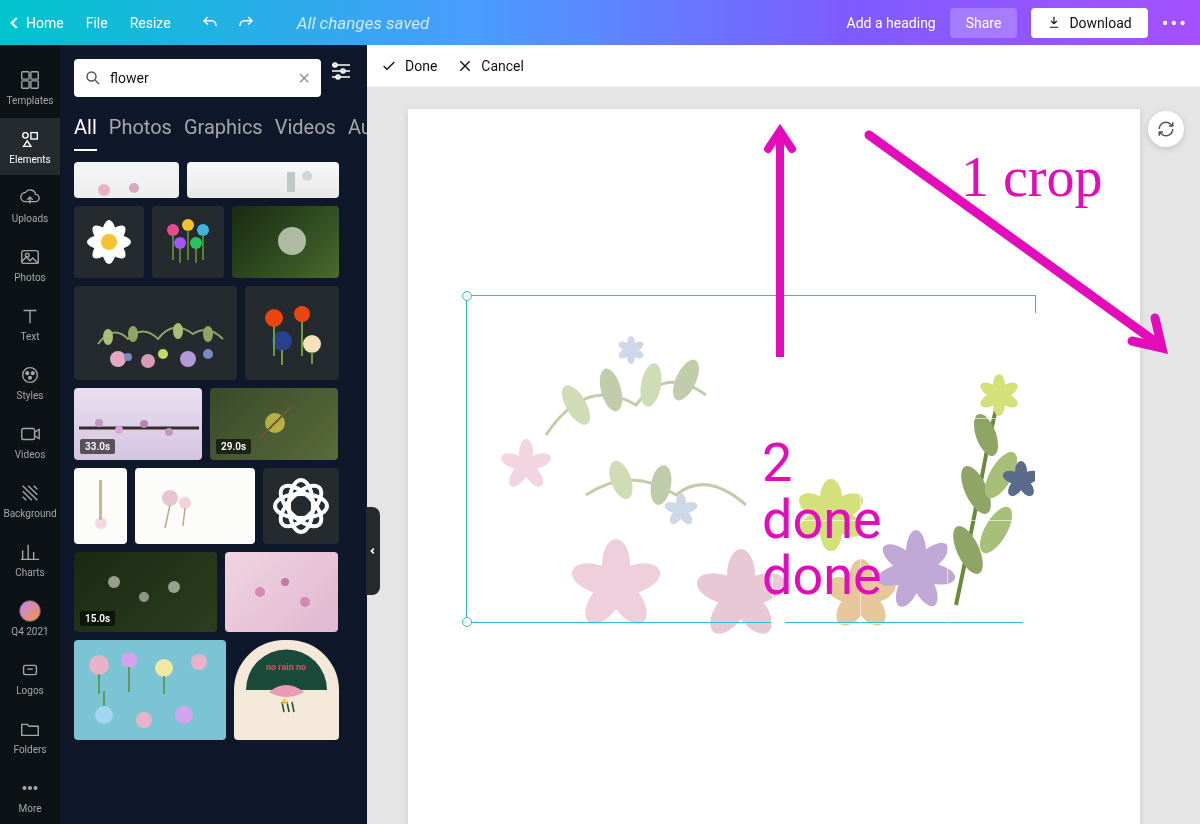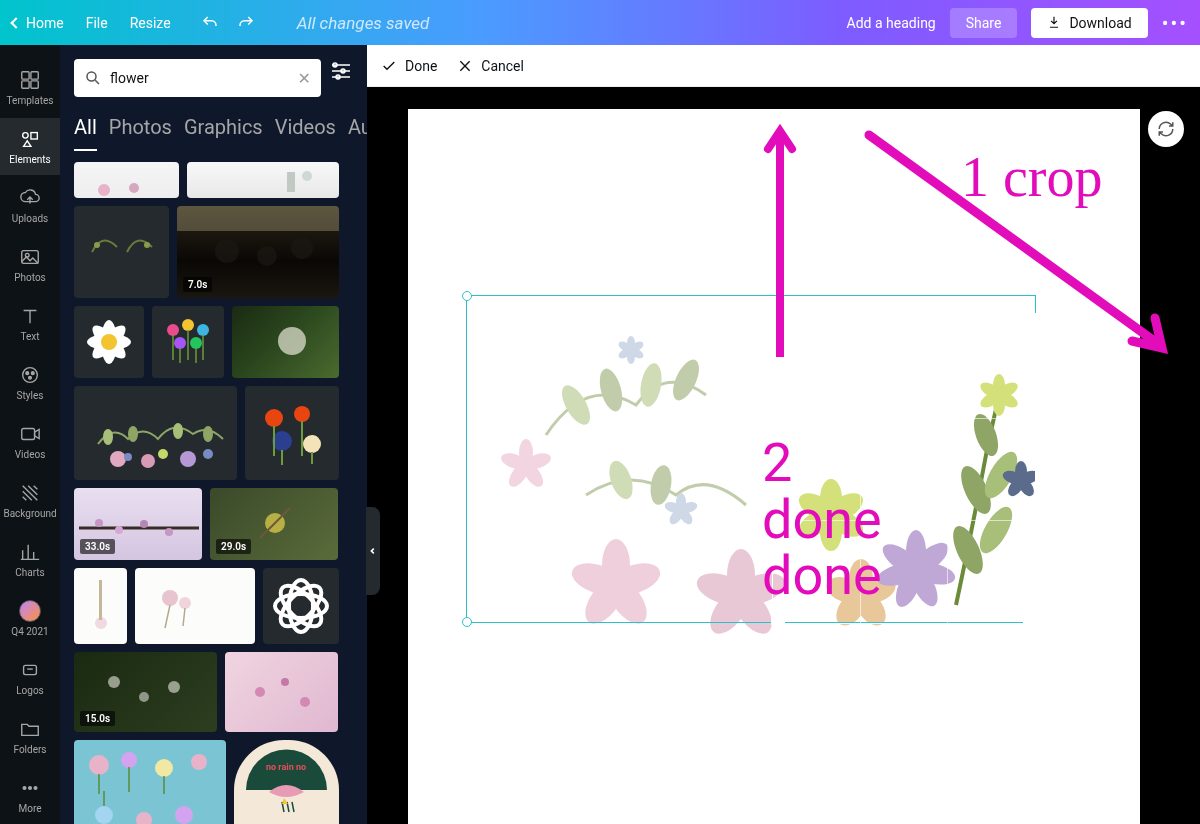--- a/index.html
+++ b/index.html
@@ -41,21 +41,21 @@
 .tabs{display:flex;gap:12px;padding:0 14px;font-size:20px;border-bottom:1px solid transparent}
 .tab{padding:4px 0 10px;cursor:pointer;color:#a6a6a6}
 .tab.active{color:#fff;border-bottom:2px solid #fff}
 .results{flex:1;overflow:auto;padding:10px 14px;position:relative}
 .results::-webkit-scrollbar{width:6px}
 .results::-webkit-scrollbar-thumb{background:#555;border-radius:3px}
 .row{display:flex;gap:8px;margin-bottom:8px}
 .thumb{border-radius:4px;position:relative;overflow:hidden;cursor:pointer;flex-shrink:0}
 .dur{position:absolute;bottom:6px;left:6px;background:rgba(0,0,0,0.6);color:#fff;font-size:10px;font-weight:600;padding:2px 5px;border-radius:2px}
 
-.canvas-area{flex:1;background:#000000;position:relative;display:flex;flex-direction:column}
+.canvas-area{flex:1;background:#e5e5e5;position:relative;display:flex;flex-direction:column}
 .crop-bar{height:42px;background:#fff;display:flex;align-items:center;padding:0 14px;gap:20px;font-size:14px;border-bottom:1px solid #eee}
 .cb-item{display:flex;align-items:center;gap:8px;cursor:pointer;color:#0d1216}
 .cb-ico{width:16px;height:16px;display:flex;align-items:center}
 .cb-ico svg{width:100%;height:100%;stroke:#111;stroke-width:2;fill:none}
 .slide-pull{position:absolute;left:-1px;top:462px;width:14px;height:88px;background:#252a2e;border-radius:0 8px 8px 0;display:flex;align-items:center;justify-content:center;cursor:pointer}
 .slide-pull svg{width:8px;height:8px;stroke:#fff;fill:none;stroke-width:2}
 
 .artboard{position:absolute;left:41px;top:64px;width:732px;height:737px;background:#fff;box-shadow:0 2px 8px rgba(0,0,0,0.1)}
 .sel-outer{position:absolute;left:99px;top:250px;width:570px;height:328px;border:1px solid #2cc1c7}
 .sel-outer .h{position:absolute;width:10px;height:10px;background:#fff;border:1px solid #2cc1c7;border-radius:50%}
@@ -271,35 +271,20 @@
         <div class="thumb" style="width:105px;height:36px;background:linear-gradient(#f5f5f5,#eee);"><svg width="100%" height="100%">
               <circle cx="30" cy="28" r="6" fill="#e8b3c8"></circle>
               <circle cx="60" cy="26" r="5" fill="#d6a8bf"></circle>
             </svg></div>
         <div class="thumb" style="width:152px;height:36px;background:linear-gradient(#f8f8f8,#e8e8e8);"><svg width="100%" height="100%">
               <rect x="100" y="10" width="8" height="20" fill="#c0c9c3"></rect>
               <circle cx="120" cy="14" r="5" fill="#cfd8d2"></circle>
             </svg></div>
       </div>
       <div class="row">
-        <div class="thumb" style="width:95px;height:92px;background:#252a2e;display:flex;align-items:center;justify-content:center">
-            <svg width="80" height="50">
-              <path d="M10 25 Q20 5 35 20 M45 25 Q55 5 70 20" stroke="#6b7a3a" stroke-width="2" fill="none"></path>
-              <circle cx="15" cy="18" r="3" fill="#8a9b4a"></circle>
-              <circle cx="65" cy="18" r="3" fill="#8a9b4a"></circle>
-            </svg>
-          </div>
-        <div class="thumb" style="width:162px;height:92px;background:linear-gradient(180deg,#2a2518 0%,#0a0805 60%,#1a1610 100%)"><svg width="100%" height="100%">
-              <circle cx="50" cy="45" r="12" fill="#1a1612" opacity="0.8"></circle>
-              <circle cx="90" cy="50" r="10" fill="#1a1612" opacity="0.8"></circle>
-              <circle cx="125" cy="42" r="11" fill="#1a1612" opacity="0.8"></circle>
-              <rect x="0" y="0" width="162" height="25" fill="#d4c89a" opacity="0.3"></rect>
-            </svg><span class="dur">7.0s</span></div>
-      </div>
-      <div class="row">
         <div class="thumb" style="width:70px;height:72px;background:#252a2e;display:flex;align-items:center;justify-content:center">
             <svg width="55" height="55">
               <g transform="translate(27,27)">
                 <ellipse rx="22" ry="8" fill="#fff" transform="rotate(0)"></ellipse>
                 <ellipse rx="22" ry="8" fill="#fff" transform="rotate(45)"></ellipse>
                 <ellipse rx="22" ry="8" fill="#fff" transform="rotate(90)"></ellipse>
                 <ellipse rx="22" ry="8" fill="#fff" transform="rotate(135)"></ellipse>
                 <circle r="8" fill="#f4c430"></circle>
               </g>
             </svg>

